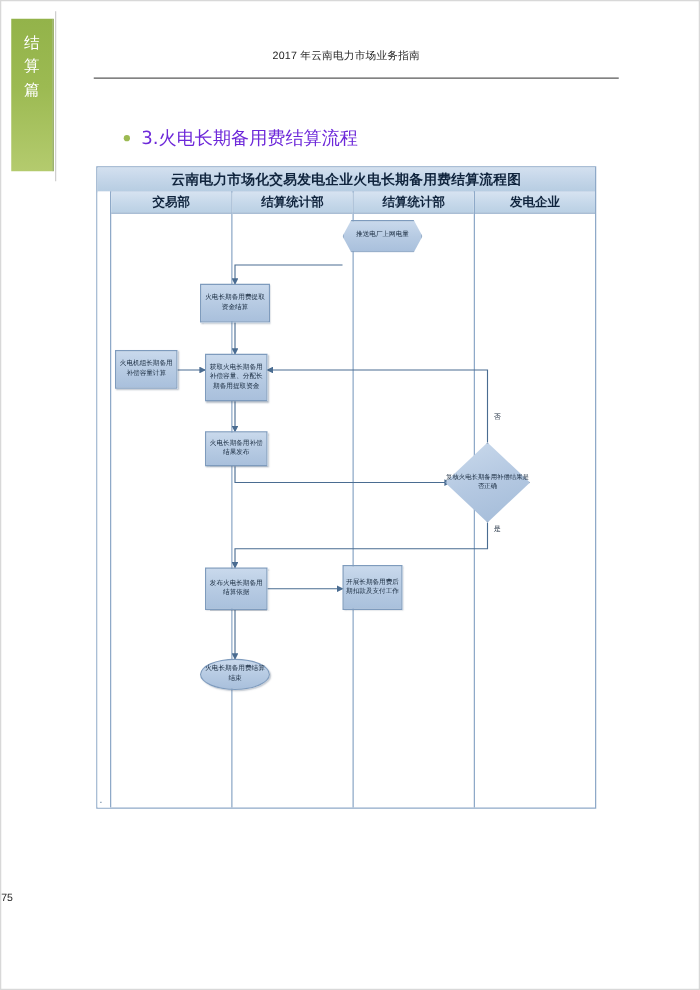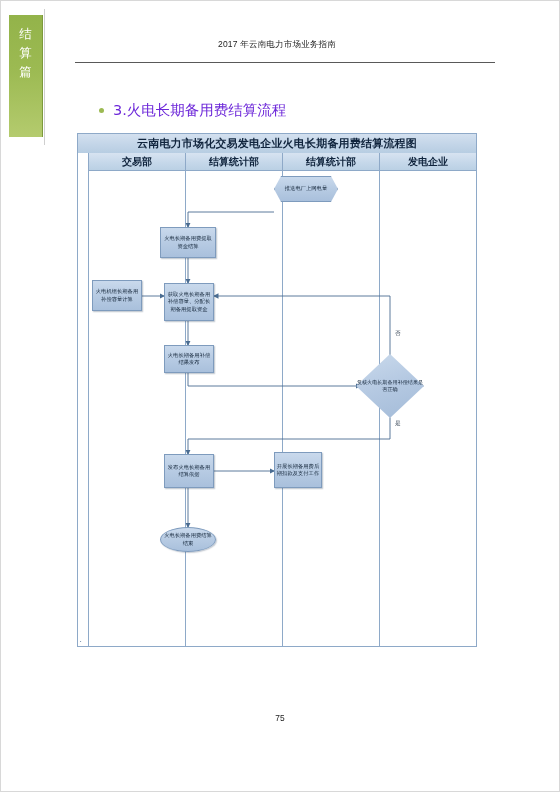--- a/index.html
+++ b/index.html
@@ -152,21 +152,21 @@
     transform:translateY(-50%);
     text-align:center;font-size:5.1px;line-height:7px;color:#17293d;
   }
   .branch-label{
     position:absolute;font-size:5.6px;color:#1b2b3e;
   }
 
   
   .page-num{
     position:absolute;left:0;right:0;top:712px;
-    text-align:center;font-size:8.4px;color:#222;
+    font-size:8.4px;color:#222;
   }
 </style>
 </head>
 <body>
 
 <div class="page">
 
   <div class="side-tab">
     <span>结</span>
     <span>算</span>

